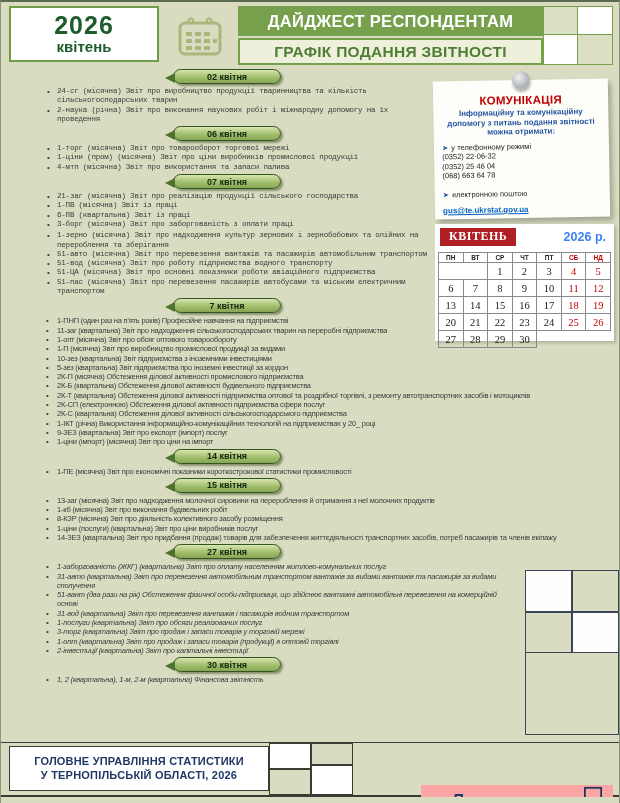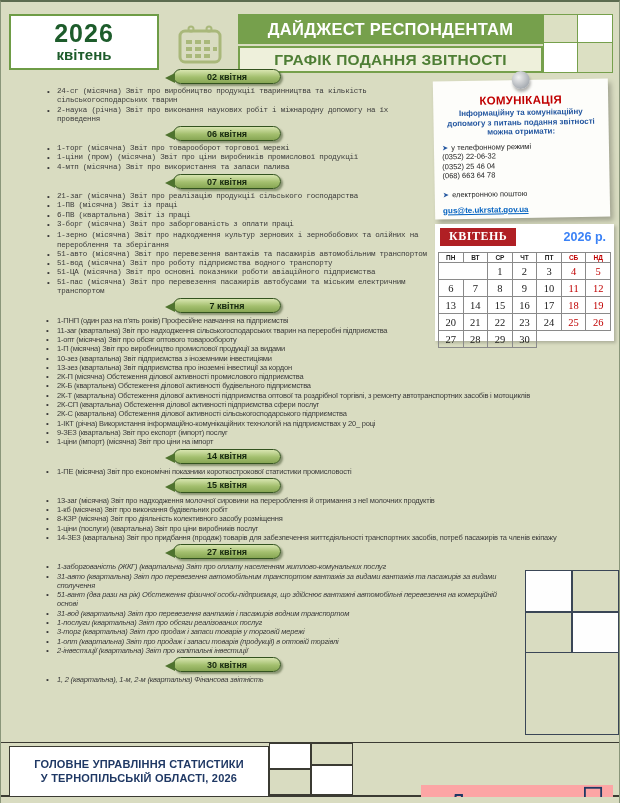--- a/index.html
+++ b/index.html
@@ -1,18 +1,18 @@
 <!DOCTYPE html>
 <html><head>
 <meta charset="utf-8">
 <style>
   html,body{margin:0;padding:0;background:#e8e8e8;}
   .page{position:relative;width:620px;height:803px;background:#d9dcc1;font-family:"Liberation Sans",sans-serif;overflow:hidden;box-sizing:border-box;border-top:2px solid #5c6b4f;border-left:1px solid #8a967a;border-right:1px solid #8a967a;}
   
-  .header{position:absolute;top:10px;left:0;width:572px;height:64px;}
+  .header{position:absolute;top:2px;left:0;width:572px;height:64px;}
   .year-box{position:absolute;left:8px;top:2px;width:150px;height:56px;background:#ffffff;border:2px solid #6e9c46;text-align:center;box-sizing:border-box;}
   .year{font-size:25px;font-weight:bold;color:#1d5c2b;line-height:26px;margin-top:4px;letter-spacing:1px;}
   .month{font-size:15px;font-weight:bold;color:#1d5c2b;line-height:17px;}
   .cal-icon{position:absolute;left:176px;top:11px;width:46px;height:42px;}
   .banner-top{position:absolute;left:237px;top:2px;width:305px;height:30px;background:#76a04c;color:#ffffff;font-size:16.5px;font-weight:600;display:flex;align-items:center;justify-content:center;letter-spacing:0.3px;}
   .banner-bottom{position:absolute;left:237px;top:34px;width:305px;height:27px;background:#eef0db;border:2px solid #76a04c;color:#4e7e35;font-size:15.5px;font-weight:600;display:flex;align-items:center;justify-content:center;box-sizing:border-box;letter-spacing:0.3px;}
   .hchk{position:absolute;box-sizing:border-box;border:1.5px solid #76a04c;}
   .hchk.olive{background:#dce0c3;} .hchk.white{background:#ffffff;}
   
   .sections{position:absolute;left:10px;top:66px;width:604px;}
@@ -46,21 +46,21 @@
   table.cal td{font-family:"Liberation Serif",serif;font-size:10.5px;color:#1a1a1a;text-align:center;border:1px solid #8a8a8a;height:14px;width:24px;}
   table.cal td.weekend{color:#c00000;}
   table.cal td.no-border{border:none;}
   
   .decor-grid{position:absolute;left:524px;top:568px;width:94px;height:83px;display:grid;grid-template-columns:1fr 1fr;grid-template-rows:1fr 1fr;}
   .decor-grid div{border:1.5px solid #3a4656;box-sizing:border-box;}
   .dwhite{background:#fefefe;} .dolive{background:transparent;}
   .decor-big{position:absolute;left:524px;top:650px;width:94px;height:83px;border:1.5px solid #3a4656;box-sizing:border-box;}
   
   .footer{position:absolute;left:0;top:740px;width:620px;height:52px;border-top:1.5px solid #3b3b33;border-bottom:2px solid #3b3b33;box-sizing:content-box;}
-  .org-box{position:absolute;left:8px;top:3px;width:260px;height:51px;background:#ffffff;border:1.5px solid #3b3b33;display:flex;flex-direction:column;justify-content:center;text-align:center;box-sizing:border-box;}
+  .org-box{position:absolute;left:8px;top:3px;width:260px;height:45px;background:#ffffff;border:1.5px solid #3b3b33;display:flex;flex-direction:column;justify-content:center;text-align:center;box-sizing:border-box;}
   .org-line{font-size:11px;font-weight:bold;color:#1f3864;line-height:13.5px;letter-spacing:0.2px;}
   .fchk{position:absolute;box-sizing:border-box;border:1.5px solid #3b3b33;}
   .fchk.white{background:#ffffff;} .fchk.olive{background:transparent;}
   .logo-box{position:absolute;left:420px;top:2px;width:192px;height:48px;background:#fca5a5;display:flex;align-items:center;justify-content:flex-end;padding-right:6px;box-sizing:border-box;margin-top:40px;}
   .logo-text{display:flex;flex-direction:column;align-items:flex-end;margin-right:6px;}
   .logo-name{font-size:23px;color:#1f3864;line-height:24px;letter-spacing:0.5px;}
   .logo-tagline{font-size:9.5px;font-weight:bold;color:#1f3864;line-height:12px;border-left:1px solid #1f3864;padding-left:4px;}
   .bottom-strip{position:absolute;left:0;top:795px;width:620px;height:8px;background:#d9dcc1;border-bottom:3px solid #9aa08c;}
 </style>
 </head>
@@ -153,25 +153,25 @@
         <div class="pill">
             <span class="pill-label">7 квітня</span>
           </div>
       </div>
       <ul class="items w-wide">
           <li>1-ПНП (один раз на п'ять років) Професійне навчання на підприємстві</li>
           <li>11-заг (квартальна) Звіт про надходження сільськогосподарських тварин на переробні підприємства</li>
           <li>1-опт (місячна) Звіт про обсяг оптового товарообороту</li>
           <li>1-П (місячна) Звіт про виробництво промислової продукції за видами</li>
           <li>10-зез (квартальна) Звіт підприємства з іноземними інвестиціями</li>
-          <li>13-зез (квартальна) Звіт підприємства про іноземні інвестиції за кордон</li>
+          <li>5-зез (квартальна) Звіт підприємства про іноземні інвестиції за кордон</li>
           <li>2К-П (місячна) Обстеження ділової активності промислового підприємства</li>
           <li>2К-Б (квартальна) Обстеження ділової активності будівельного підприємства</li>
           <li>2К-Т (квартальна) Обстеження ділової активності підприємства оптової та роздрібної торгівлі, з ремонту автотранспортних засобів і мотоциклів</li>
-          <li>2К-СП (квартальна) Обстеження ділової активності підприємства сфери послуг</li>
+          <li>2К-СП (електронною) Обстеження ділової активності підприємства сфери послуг</li>
           <li>2К-С (квартальна) Обстеження ділової активності  сільськогосподарського підприємства</li>
           <li>1-ІКТ (річна) Використання інформаційно-комунікаційних технологій на підприємствах у 20_ році</li>
           <li>9-ЗЕЗ (квартальна) Звіт про експорт (імпорт) послуг</li>
           <li>1-ціни (імпорт) (місячна) Звіт про ціни на імпорт</li>
         </ul>
     </div>
 
     <div class="section">
       <div class="pill-row">
         <div class="pill">

